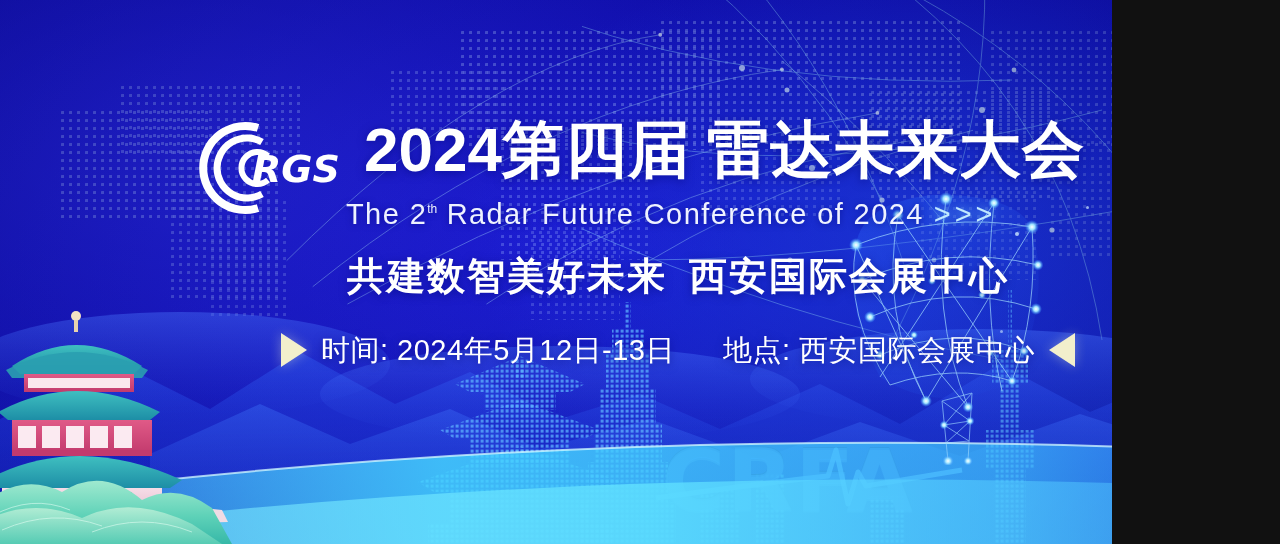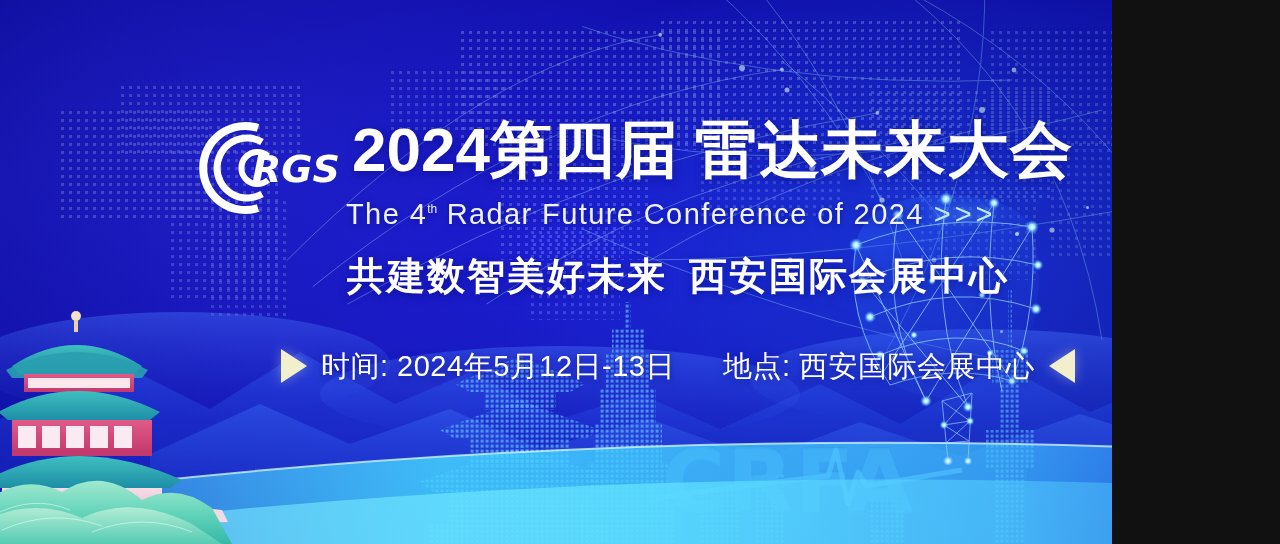--- a/index.html
+++ b/index.html
@@ -69,21 +69,21 @@
 
   
   .dish{ position:absolute; right:20px; top:185px; width:270px; height:280px; }
 
   
   .content{ position:absolute; left:0; top:0; width:1280px; height:544px; }
 
   .logo{ position:absolute; left:196px; top:118px; width:146px; height:100px; }
 
   .title-main{
-    position:absolute; left:352px; top:118px;
+    position:absolute; left:364px; top:118px;
     font-family:"Liberation Sans","DejaVu Sans",sans-serif;
     font-weight:bold;
     font-size:62px; line-height:64px;
     color:#ffffff; letter-spacing:1px; white-space:nowrap;
     text-shadow:0 2px 10px rgba(0,10,120,.55);
   }
   .title-main .num{ letter-spacing:0px; }
   .title-main .gap{ display:inline-block; width:16px; }
 
   .title-sub{
@@ -107,21 +107,20 @@
     font-size:38px; line-height:46px; letter-spacing:2px;
     color:#ffffff; white-space:nowrap;
     text-shadow:0 2px 9px rgba(0,10,120,.6);
   }
   .slogan .gap{ display:inline-block; width:22px; }
 
   .infoline{
     position:absolute; left:281px; top:330px;
     display:flex; align-items:center; gap:14px;
     white-space:nowrap;
-    margin-top:16px;
   }
   .infoline .txt{
     font-family:"Liberation Sans","DejaVu Sans",sans-serif;
     font-size:29px; line-height:40px; letter-spacing:.5px;
     color:#ffffff; font-weight:500;
     text-shadow:0 2px 8px rgba(0,10,120,.6);
   }
   .tri{
     width:0; height:0; border-top:17px solid transparent; border-bottom:17px solid transparent;
     filter:drop-shadow(0 0 6px rgba(255,255,200,.35));
@@ -455,21 +454,21 @@
         <path d="M72,38 A16,16 0 1,0 72,62" stroke-width="6"></path>
       </g>
       <text x="56" y="64" font-family="DejaVu Sans, sans-serif" font-size="38" font-weight="bold" font-style="italic" fill="#ffffff">RGS</text>
     </svg>
 
     <div class="title-main">
       <span class="num">2024</span><span>第四届</span><span class="gap"></span><span>雷达未来大会</span>
     </div>
 
     <div class="title-sub">
-      <span>The 4</span><sup>th</sup>
+      <span>The 2</span><sup>th</sup>
       <span>Radar Future Conference of 2024</span><span class="chev">&gt;&gt;&gt;</span>
     </div>
 
     <div class="slogan">
       <span>共建数智美好未来</span><span class="gap"></span><span>西安国际会展中心</span>
     </div>
 
     <div class="infoline">
       <div class="tri tri-r"></div>
       <div class="txt">时间: 2024年5月12日-13日</div>

